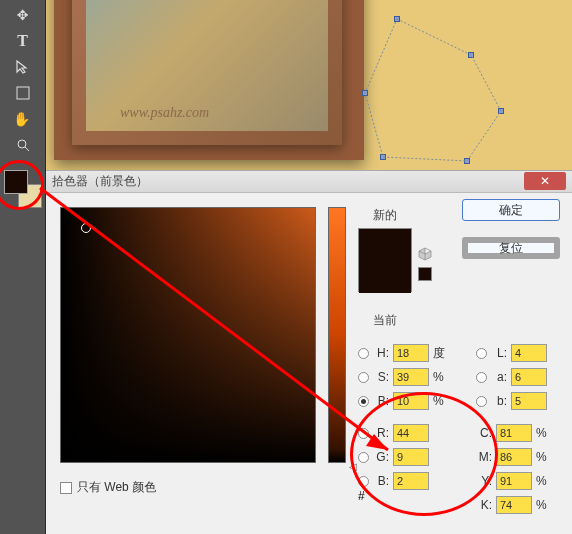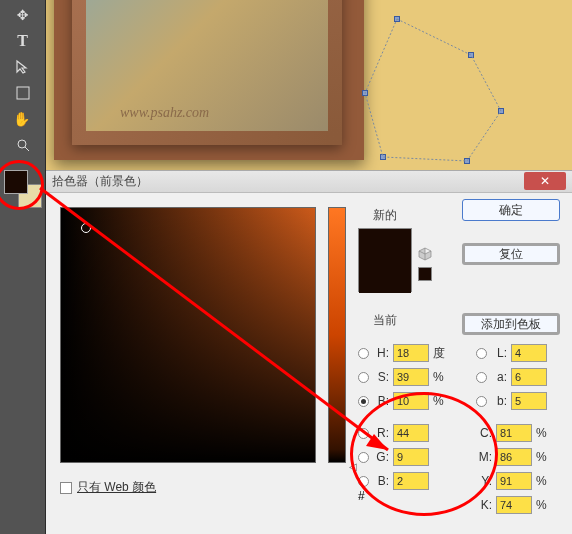--- a/index.html
+++ b/index.html
@@ -32,39 +32,39 @@
   
   .color-preview { position: absolute; left: 312px; top: 14px; }
   .lbl-new { font-size: 12px; color: #444; text-align: center; }
   .prev-box { width: 54px; height: 64px; border: 1px solid #888; margin-top: 4px; }
   .prev-new { height: 32px; background: #1a0902; }
   .prev-cur { height: 32px; background: #1a0902; }
   .lbl-cur { font-size: 12px; color: #444; text-align: center; margin-top: 20px; }
   .cube-icon { position: absolute; left: 372px; top: 54px; width: 14px; height: 14px; }
   .tiny-sw { position: absolute; left: 372px; top: 74px; width: 14px; height: 14px; background: #1a0902; border: 1px solid #888; }
   
-  .btncol { position: absolute; right: 12px; top: 6px; width: 98px; display: flex; flex-direction: column; gap: 22px; }
-  .btn { height: 22px; font-size: 12px; border: 3px solid #a3a3a3; background: #f4f8ff; border-radius: 3px; display: flex; align-items: center; justify-content: center; color: #333; }
+  .btncol { position: absolute; right: 12px; top: 6px; width: 98px; display: flex; flex-direction: column; gap: 16px; }
+  .btn { height: 22px; font-size: 12px; border: 6px solid #a3a3a3; background: #f4f8ff; border-radius: 3px; display: flex; align-items: center; justify-content: center; color: #333; }
   .btn.primary { border: 1px solid #4a7acc; }
   .btncol .spacer { height: 4px; }
   
   .val-grid { position: absolute; left: 312px; top: 148px; font-size: 12px; color: #333; }
   .val-row { display: flex; align-items: center; height: 24px; }
   .radio { width: 11px; height: 11px; border: 1px solid #888; border-radius: 50%; margin-right: 4px; background: #fff; display: inline-flex; align-items: center; justify-content: center; }
   .radio.checked::after { content: ""; width: 5px; height: 5px; background: #333; border-radius: 50%; }
   .val-label { width: 16px; text-align: right; margin-right: 4px; }
   .val-input { width: 36px; height: 18px; border: 1px solid #999; background: #fde047; font-size: 11px; padding: 0 3px; display: inline-flex; align-items: center; }
   .val-unit { margin-left: 4px; width: 16px; }
   .col2 { position: absolute; left: 430px; top: 148px; font-size: 12px; color: #333; }
   
   .hex-row { position: absolute; left: 312px; top: 296px; display: flex; align-items: center; font-size: 12px; }
   .hex-lbl { margin-right: 5px; }
   .hex-input { width: 74px; height: 18px; border: 1px solid #36a; background: #cde6ff; font-size: 11px; padding: 1px 3px; color: #000; }
   
-  .webonly { position: absolute; left: 14px; top: 286px; font-size: 12px; color: #333; display: flex; align-items: center; text-decoration: underline; }
+  .webonly { position: absolute; left: 14px; top: 286px; font-size: 12px; color: #333; display: flex; align-items: center; }
   .webonly .cb { width: 12px; height: 12px; border: 1px solid #888; margin-right: 5px; background: #fff; }
   
   .red-arrow-line { position: absolute; z-index: 10; pointer-events: none; }
   .red-oval { position: absolute; left: 350px; top: 392px; width: 148px; height: 124px; border: 3px solid #f00; border-radius: 50%; z-index: 9; pointer-events: none; }
   
   .tri-arrows { position: absolute; left: 303px; top: 268px; font-size: 10px; color: #666; }
 </style>
 </head>
 <body>
 
@@ -139,21 +139,20 @@
       <svg viewBox="0 0 14 14">
           <path d="M7 1 L13 4 L13 10 L7 13 L1 10 L1 4 Z M7 1 L7 7 L13 4 M7 7 L1 4 M7 7 L7 13" fill="#ccc" stroke="#888" stroke-width="0.7"></path>
         </svg>
     </div>
     <div class="tiny-sw"></div>
 
     <div class="btncol">
       <div class="btn primary">确定</div>
       <div class="btn">复位</div>
       <div class="spacer"></div>
-      <div class="btn">添加到色板</div>
       <div class="spacer"></div>
     </div>
 
     <div class="val-grid">
       <div class="val-row">
         <span class="radio"></span>
         <span class="val-label">H:</span>
         <span class="val-input">18</span>
         <span class="val-unit">度</span>
       </div>

